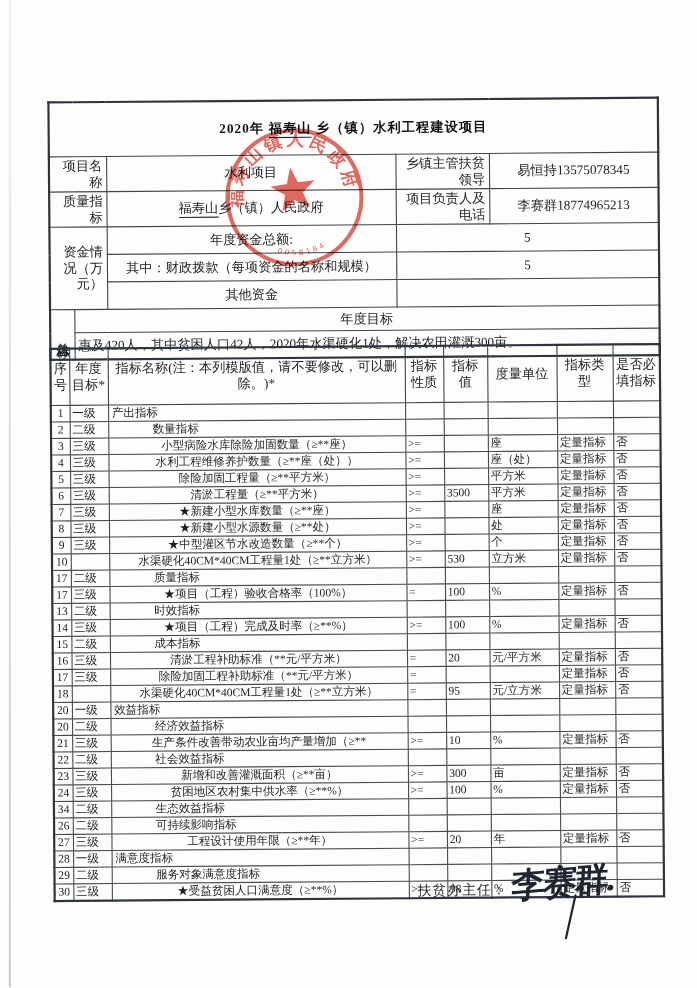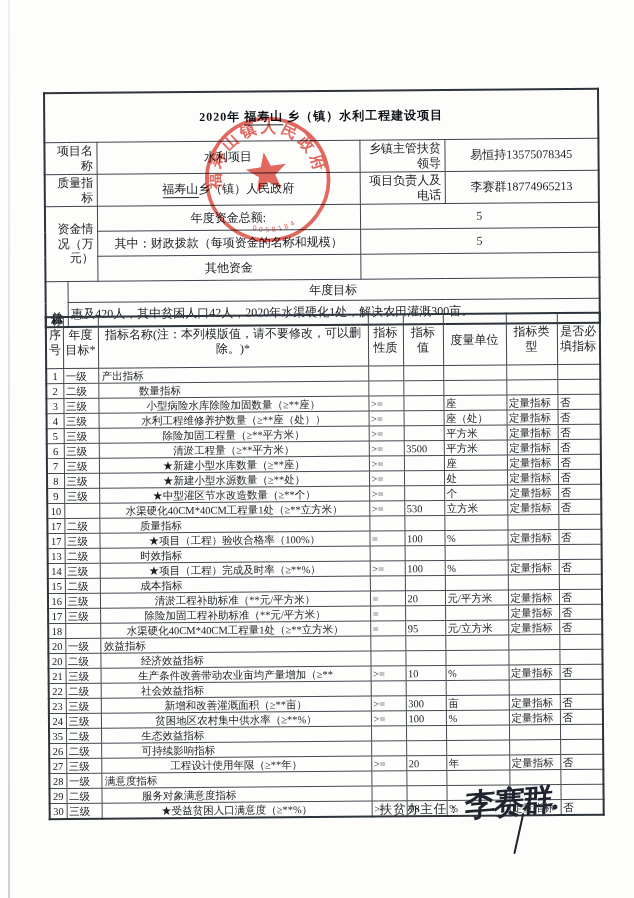--- a/index.html
+++ b/index.html
@@ -371,21 +371,21 @@
             <td class="no-cell">24</td>
             <td>三级</td>
             <td style="text-align: center;">贫困地区农村集中供水率（≥**%）</td>
             <td>&gt;=</td>
             <td>100</td>
             <td>%</td>
             <td>定量指标</td>
             <td>否</td>
           </tr>
           <tr>
-            <td class="no-cell">35</td>
+            <td class="no-cell">34</td>
             <td>二级</td>
             <td style="padding-left: 40px;">生态效益指标</td>
             <td></td>
             <td></td>
             <td></td>
             <td></td>
             <td></td>
           </tr>
           <tr>
             <td class="no-cell">26</td>

